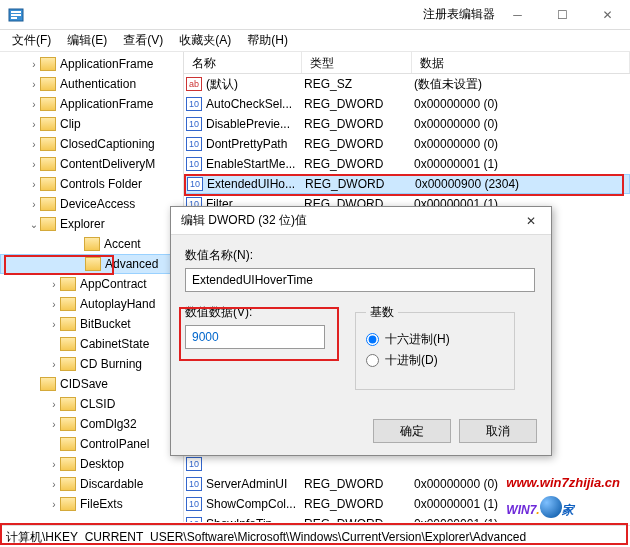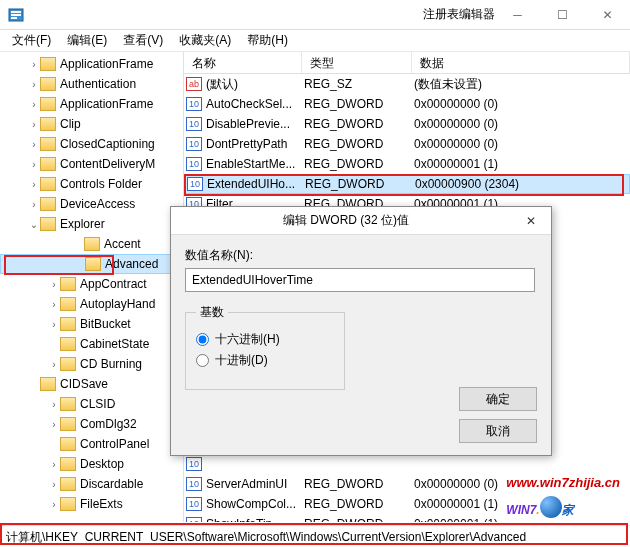--- a/index.html
+++ b/index.html
@@ -26,33 +26,33 @@
 .list-row.sel { background: #cce8ff; border: 1px solid #99d1ff; }
 .list-row .ricon { width: 16px; height: 14px; margin-right: 4px; display:flex; align-items:center; justify-content:center; font-size:9px; }
 .ricon-sz { background:#fff; border:1px solid #c33; color:#c33; }
 .ricon-dw { background:#fff; border:1px solid #36c; color:#36c; }
 .list-row .rn { width: 98px; overflow: hidden; text-overflow: ellipsis; white-space: nowrap; }
 .list-row .rt { width: 110px; overflow: hidden; }
 .list-row .rd { flex: 1; overflow: hidden; }
 .red-box { border: 2px solid #e02020; position: absolute; pointer-events: none; }
 .dialog { position: absolute; left: 170px; top: 206px; width: 382px; height: 250px; background: #f0f0f0; border: 1px solid #888; box-shadow: 2px 2px 8px rgba(0,0,0,0.3); }
 .dlg-title { height: 28px; background: #fff; display: flex; align-items: center; padding-left: 10px; border-bottom: 1px solid #ddd; }
-.dlg-title .t { flex:1;text-align:center; }
+.dlg-title .t { flex:1; }
 .dlg-close { width: 40px; height: 28px; display:flex; align-items:center; justify-content:center; color:#333; }
 .dlg-body { padding: 12px 14px; }
 .dlg-label { margin-bottom: 4px; }
 .dlg-input { width: 350px; height: 24px; border: 1px solid #999; padding: 2px 6px; background:#fff; }
 .dlg-row2 { display:flex; margin-top: 12px; }
 .dlg-left { width: 170px; }
 .dlg-input2 { width: 140px; height: 24px; border: 1px solid #999; padding: 2px 6px; background:#fff; color:#0066cc; }
 .dlg-fieldset { border:1px solid #ccc; padding: 6px 10px 16px; width: 160px; }
 .dlg-fieldset legend { padding: 0 4px; }
 .radio-row { display:flex; align-items:center; margin: 4px 0; }
 .radio-row input { margin-right: 6px; }
-.dlg-btns { position:absolute; bottom: 12px; right: 14px; display:flex; gap:8px;flex-direction:column; }
+.dlg-btns { position:absolute; bottom: 12px; right: 14px; display:flex; gap:8px; }
 .dlg-btn { width: 78px; height: 24px; background:#e1e1e1; border:1px solid #adadad; }
 .statusbar { position:absolute; bottom:0; left:0; right:0; height:22px; border-top:1px solid #e0e0e0; padding:3px 6px; white-space:nowrap; overflow:hidden; }
 .watermark { position:absolute; right:10px; bottom:26px; font-weight:bold; font-style:italic; pointer-events:none; }
 .watermark .url { color:#c00; font-size:13px; }
 .watermark .logo { font-size:26px; }
 .watermark .w7 { color:#6d28d9; } .watermark .dot { color:#f7a400; } .watermark .jia { color:#1060c0; }
 .ball { display:inline-block; width:22px; height:22px; border-radius:50%; background:radial-gradient(circle at 30% 30%, #7ec0ff, #0050a0); vertical-align:middle; }
 </style>
 </head>
 <body>
@@ -352,20 +352,25 @@
 
 <div class="dialog">
   <div class="dlg-title">
     <span class="t">编辑 DWORD (32 位)值</span>
     <div class="dlg-close">✕</div>
   </div>
   <div class="dlg-body">
     <div class="dlg-label">数值名称(N):</div>
     <input class="dlg-input" readonly="" value="ExtendedUIHoverTime" style="">
     <div class="dlg-row2">
+      <div class="dlg-left">
+        <div class="dlg-label">数值数据(V):</div>
+        <input class="dlg-input2" value="9000" style="">
+        <div class="red-box" style="left:8px;top:100px;width:160px;height:54px"></div>
+      </div>
       <fieldset class="dlg-fieldset">
         <legend>基数</legend>
         <div class="radio-row">
             <input type="radio" checked="" style="">
             <span>十六进制(H)</span>
           </div>
         <div class="radio-row">
             <input type="radio" style="">
             <span>十进制(D)</span>
           </div>

